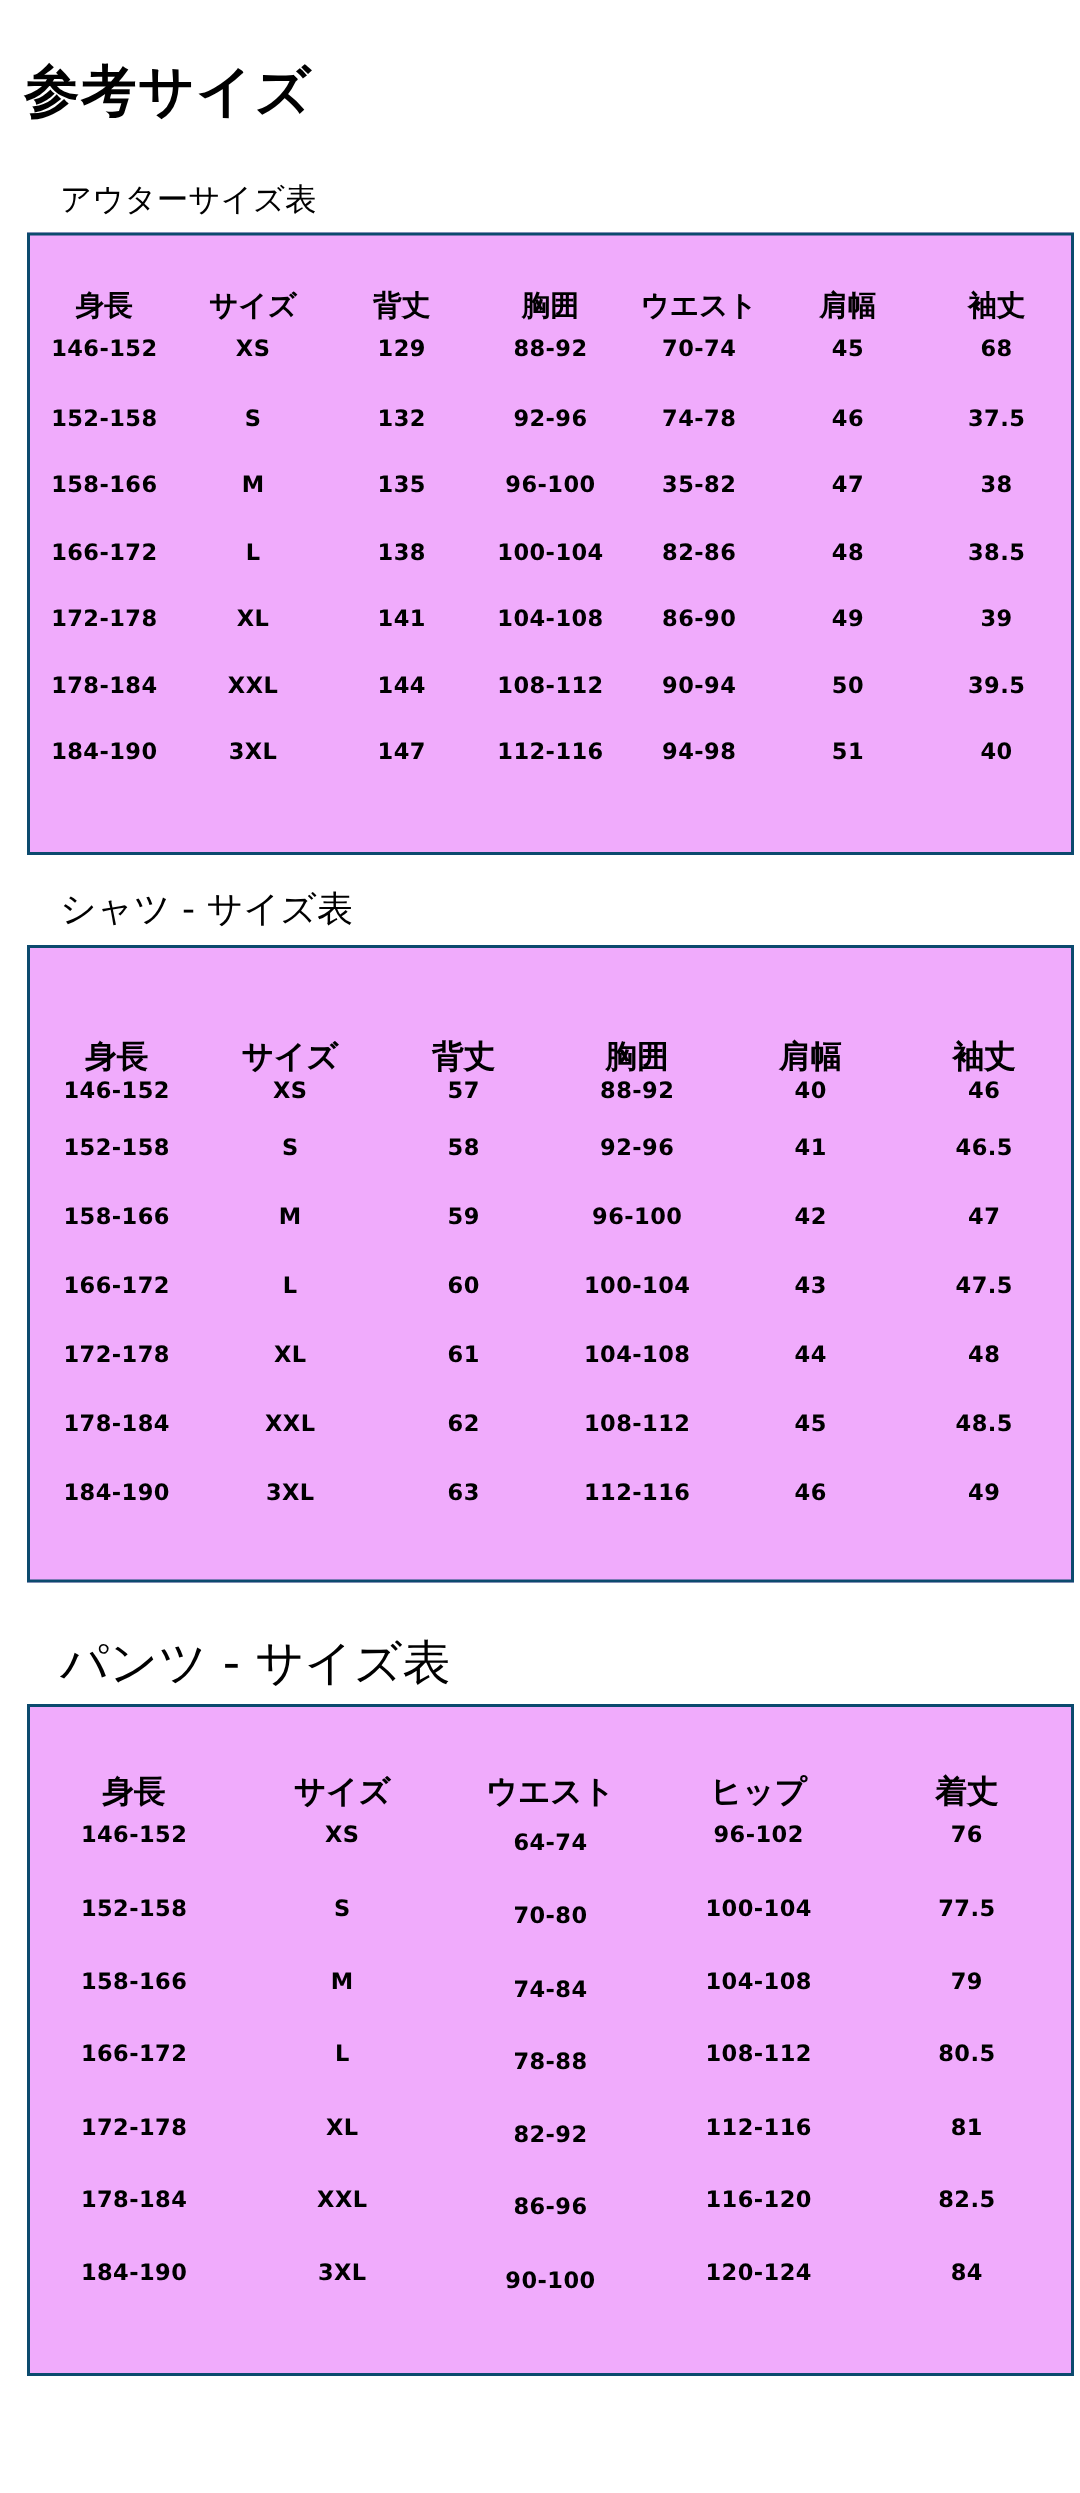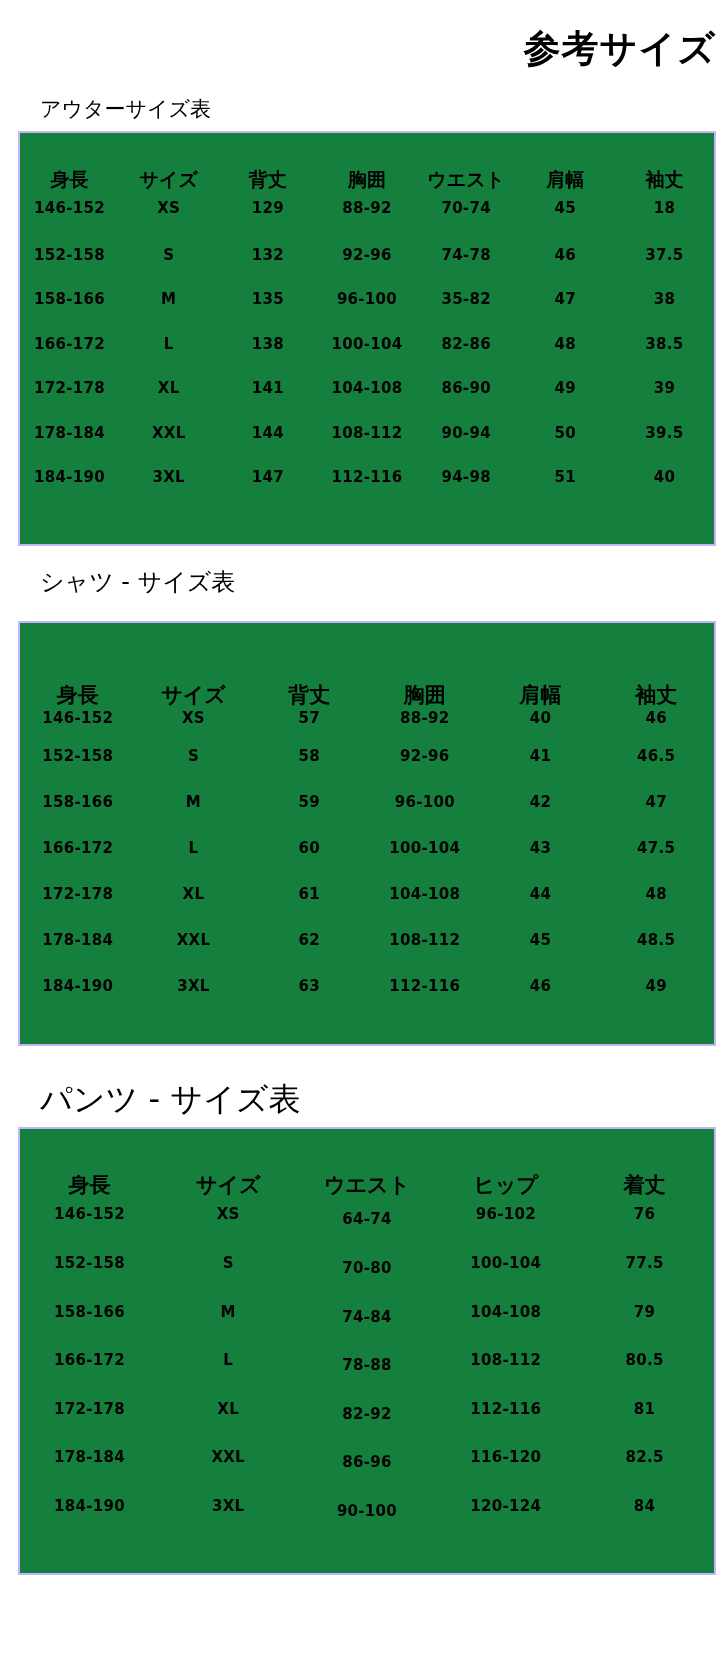--- a/index.html
+++ b/index.html
@@ -18,46 +18,46 @@
 
   .page {
     width: 720px;
     height: 1662px;
     box-sizing: border-box;
     position: relative;
   }
 
   
   .main-title {
-    text-align: right;
+    text-align: left;
     font-size: 37px;
     font-weight: 700;
     letter-spacing: 1px;
-    margin: 4px;
+    margin: 16px;
     padding-top: 24px;
     line-height: 1.15;
   }
 
   
   .section-title {
     font-size: 23px;
     font-weight: 400;
     margin: 0;
     padding-left: 40px;
     line-height: 1.2;
   }
   .section-title.outer   { padding-top: 22px; padding-bottom: 9px; font-size: 21px; }
-  .section-title.shirt   { padding-top: 22px; padding-bottom: 24px; font-size: 24px; }
+  .section-title.shirt   { padding-top: 22px; padding-bottom: 9px; font-size: 24px; }
   .section-title.pants   { padding-top: 34px; padding-bottom: 9px; font-size: 32px; }
 
   
   .table-box {
     margin: 0 4px 0 18px;
-    border: 2px solid #c4b5fd;
-    background: #15803d;
+    border: 2px solid #0c4a6e;
+    background: #f0abfc;
     box-sizing: border-box;
   }
   .size-table {
     width: 100%;
     border-collapse: collapse;
     table-layout: fixed;
   }
   .size-table th,
   .size-table td {
     text-align: center;
@@ -136,21 +136,21 @@
           </tr>
       </thead>
       <tbody>
           <tr class="data-row first">
             <td>146-152</td>
             <td>XS</td>
             <td>129</td>
             <td>88-92</td>
             <td>70-74</td>
             <td>45</td>
-            <td>18</td>
+            <td>68</td>
           </tr>
           <tr class="data-row">
             <td>152-158</td>
             <td>S</td>
             <td>132</td>
             <td>92-96</td>
             <td>74-78</td>
             <td>46</td>
             <td>37.5</td>
           </tr>

